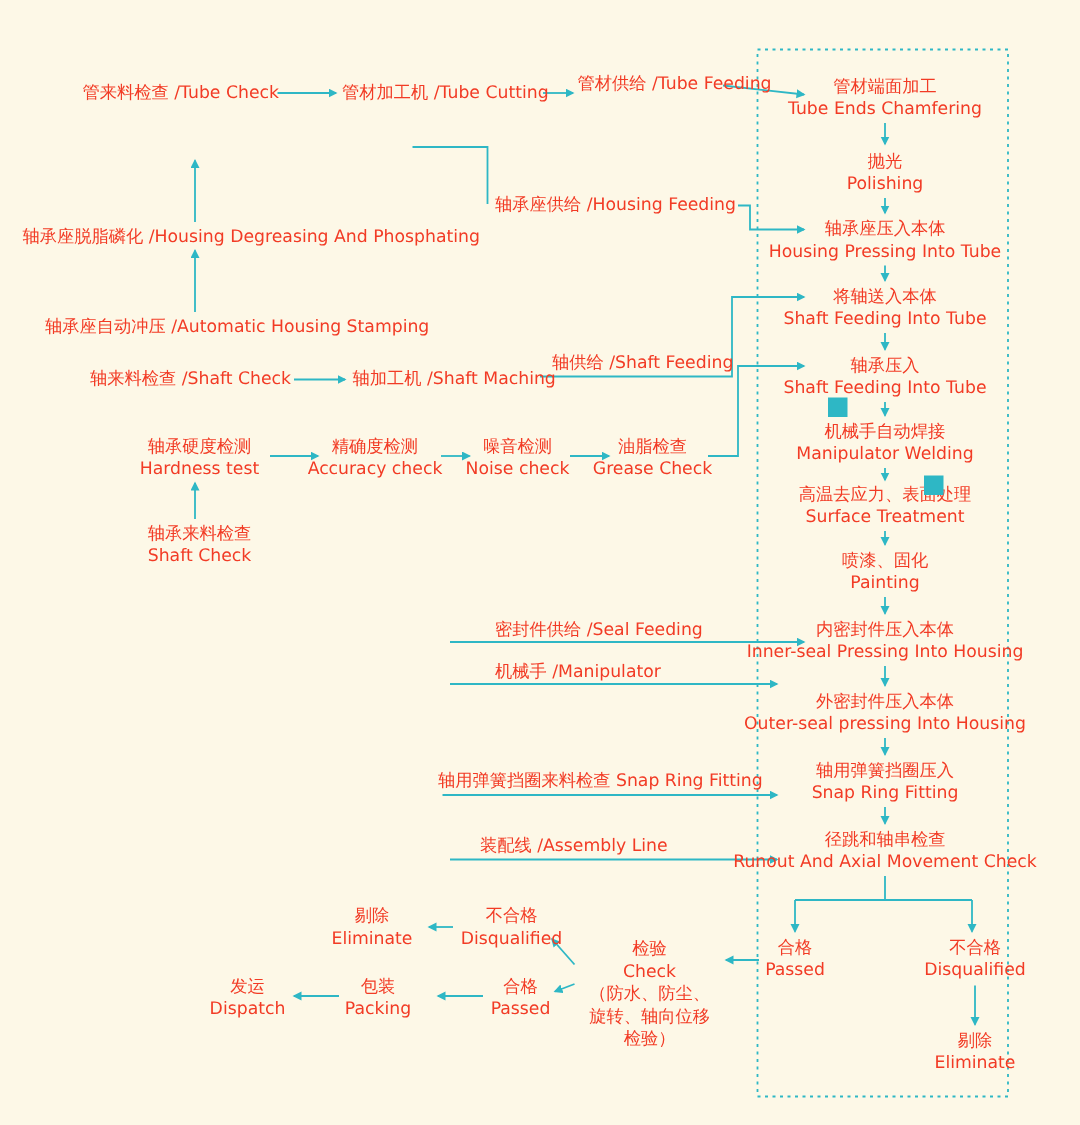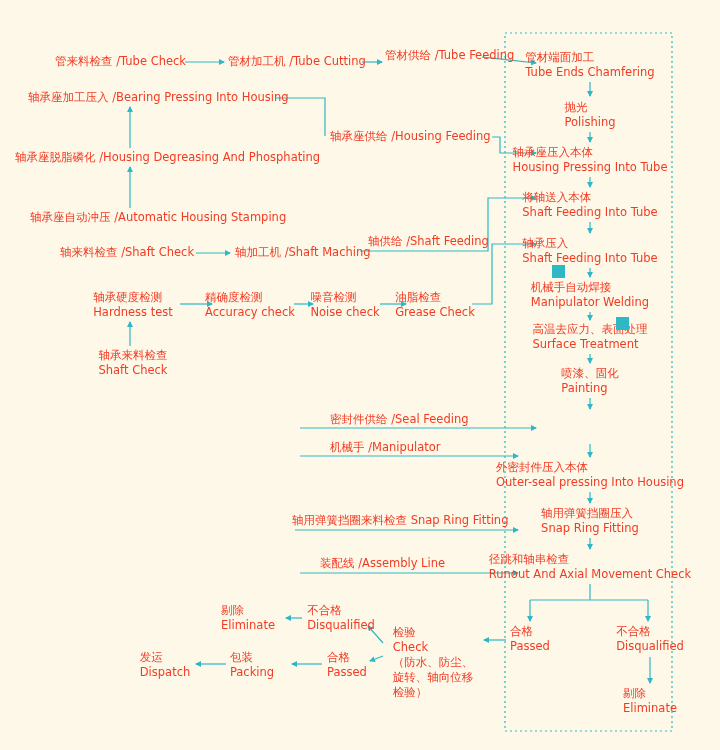--- a/index.html
+++ b/index.html
@@ -6,20 +6,21 @@
   html,body { width:720px; height:750px; }
   body { background:#fdf8e7; font-family:"DejaVu Sans","Liberation Sans",sans-serif; }
   .canvas { position:relative; width:720px; height:750px; background:#fdf8e7; overflow:hidden; }
   svg.wires { position:absolute; left:0; top:0; width:720px; height:750px; }
   .node {
     position:absolute;
     color:#f23b25;
     font-size:11.5px;
     line-height:15px;
     white-space:pre;
+    text-align:center;
     transform:translateX(-50%);
   }
   .node.la { transform:none; text-align:right; }
   .sq { position:absolute; width:13px; height:13px; background:#2eb7c5; }
 </style>
 </head>
 <body>
 
 <div class="canvas">
 
@@ -77,21 +78,20 @@
       <path d="M383,656 L370,661" marker-end="url(#ah)"></path>
       <path d="M302,618 L286,618" marker-end="url(#ah)"></path>
       <path d="M322,664 L292,664" marker-end="url(#ah)"></path>
       <path d="M226,664 L196,664" marker-end="url(#ah)"></path>
     </g>
   </svg>
 
   <div class="node la" style="left:55px;top:54px">管来料检查 /Tube Check</div>
   <div class="node la" style="left:228px;top:54px">管材加工机 /Tube Cutting</div>
   <div class="node la" style="left:385px;top:48px">管材供给 /Tube Feeding</div>
-  <div class="node la" style="left:28px;top:90px">轴承座加工压入 /Bearing Pressing Into Housing</div>
   <div class="node la" style="left:15px;top:150px">轴承座脱脂磷化 /Housing Degreasing And Phosphating</div>
   <div class="node la" style="left:330px;top:129px">轴承座供给 /Housing Feeding</div>
   <div class="node la" style="left:30px;top:210px">轴承座自动冲压 /Automatic Housing Stamping</div>
   <div class="node la" style="left:60px;top:245px">轴来料检查 /Shaft Check</div>
   <div class="node la" style="left:235px;top:245px">轴加工机 /Shaft Maching</div>
   <div class="node la" style="left:368px;top:234px">轴供给 /Shaft Feeding</div>
   <div class="node la" style="left:330px;top:412px">密封件供给 /Seal Feeding</div>
   <div class="node la" style="left:330px;top:440px">机械手 /Manipulator</div>
   <div class="node la" style="left:292px;top:513px">轴用弹簧挡圈来料检查 Snap Ring Fitting</div>
   <div class="node la" style="left:320px;top:556px">装配线 /Assembly Line</div>
@@ -116,20 +116,22 @@
   <div class="node" style="left:590px;top:190px">将轴送入本体
 Shaft Feeding Into Tube</div>
   <div class="node" style="left:590px;top:236px">轴承压入
 Shaft Feeding Into Tube</div>
   <div class="node" style="left:590px;top:280px">机械手自动焊接
 Manipulator Welding</div>
   <div class="node" style="left:590px;top:322px">高温去应力、表面处理
 Surface Treatment</div>
   <div class="node" style="left:590px;top:366px">喷漆、固化
 Painting</div>
+  <div class="node" style="left:590px;top:412px">内密封件压入本体
+Inner-seal Pressing Into Housing</div>
   <div class="node" style="left:590px;top:460px">外密封件压入本体
 Outer-seal pressing Into Housing</div>
   <div class="node" style="left:590px;top:552px">径跳和轴串检查
 Runout And Axial Movement Check</div>
   <div class="node" style="left:590px;top:506px">轴用弹簧挡圈压入
 Snap Ring Fitting</div>
   <div class="node" style="left:530px;top:624px">合格
 Passed</div>
   <div class="node" style="left:650px;top:624px">不合格
 Disqualified</div>

